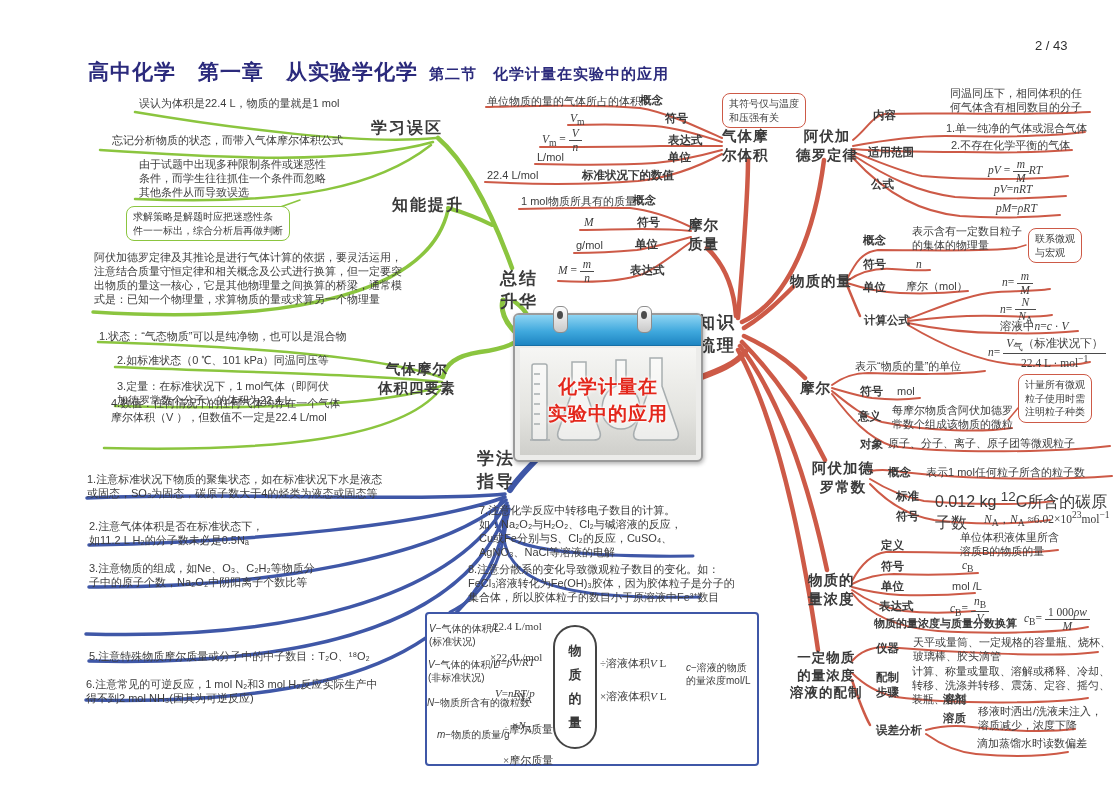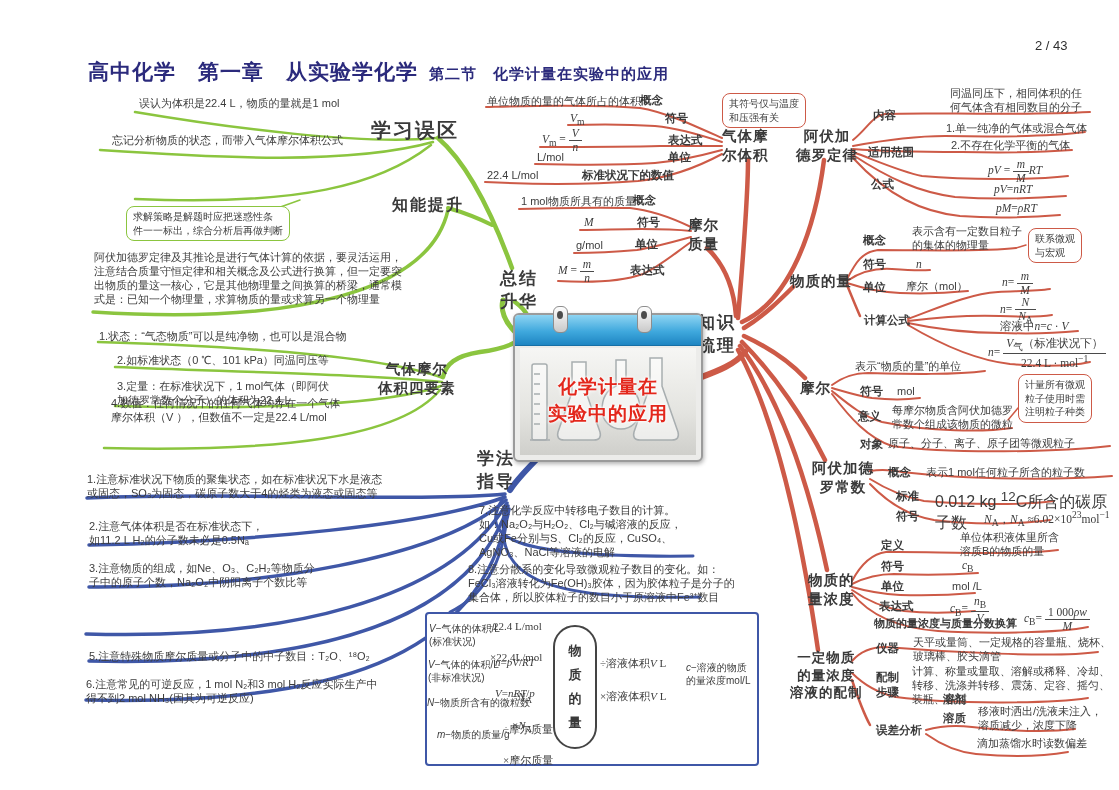--- a/index.html
+++ b/index.html
@@ -190,23 +190,26 @@
   </div>
 </div>
 
 <div class="hub" style="left:500px;top:268px">总结
 升华</div>
 <div class="hub" style="left:698px;top:312px">知识
 梳理</div>
 <div class="hub" style="left:477px;top:448px">学法
 指导</div>
 
-<div class="hub" style="left:371px;top:117px;font-size:20px">学习误区</div>
+<div class="hub" style="left:371px;top:117px;font-size:16px">学习误区</div>
 <div class="t" style="left:139px;top:96px">误认为体积是22.4 L，物质的量就是1 mol</div>
 <div class="t" style="left:112px;top:133px">忘记分析物质的状态，而带入气体摩尔体积公式</div>
+<div class="t" style="left:139px;top:157px">由于试题中出现多种限制条件或迷惑性
+条件，而学生往往抓住一个条件而忽略
+其他条件从而导致误选</div>
 <div class="callout green" style="left:126px;top:206px">求解策略是解题时应把迷惑性条
 件一一标出，综合分析后再做判断</div>
 <div class="hub" style="left:392px;top:194px;font-size:16px">知能提升</div>
 <div class="t" style="left:94px;top:250px">阿伏加德罗定律及其推论是进行气体计算的依据，要灵活运用，
 注意结合质量守恒定律和相关概念及公式进行换算，但一定要突
 出物质的量这一核心，它是其他物理量之间换算的桥梁，通常模
 式是：已知一个物理量，求算物质的量或求算另一个物理量</div>
 <div class="node" style="left:378px;top:360px">气体摩尔
 体积四要素</div>
 <div class="t" style="left:99px;top:329px">1.状态：“气态物质”可以是纯净物，也可以是混合物</div>

